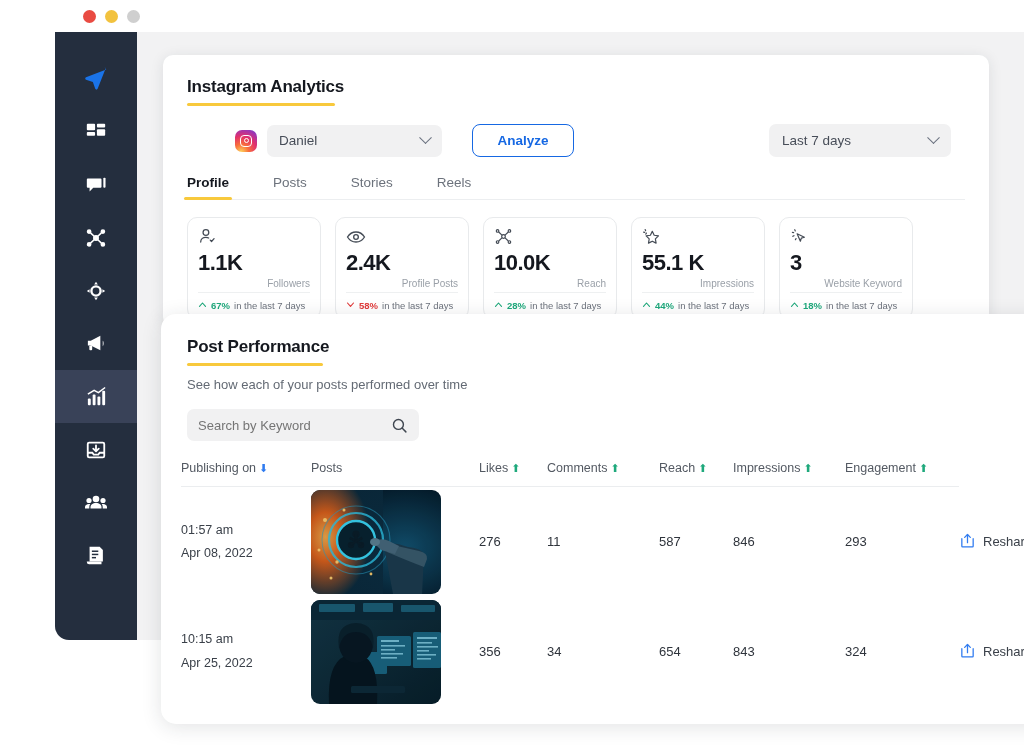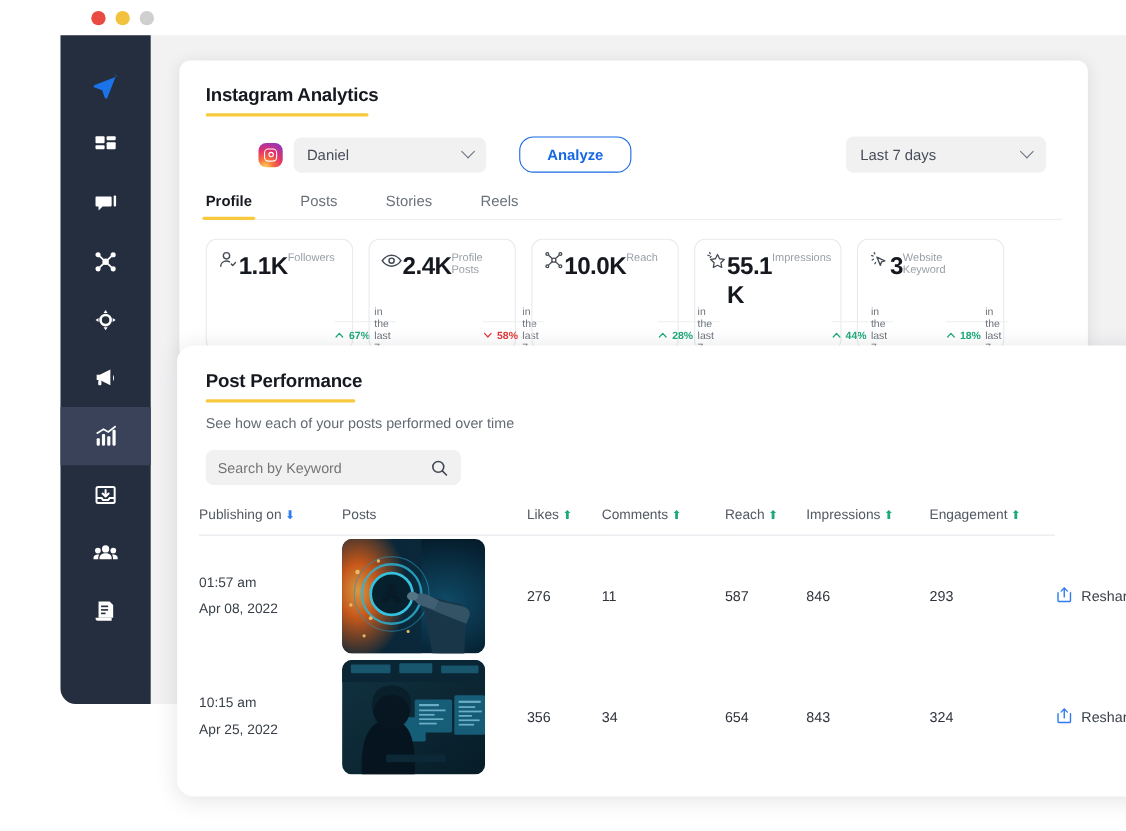--- a/index.html
+++ b/index.html
@@ -66,43 +66,43 @@
 
   .select {
     width: 175px; height: 32px; background: #f1f1f2; border-radius: 7px;
     display: flex; align-items: center; padding: 0 12px;
     font-size: 13.5px; color: #474d58; cursor: pointer; justify-content: space-between;
   }
   .chev { width: 9px; height: 9px; border-right: 1.8px solid #6b7280; border-bottom: 1.8px solid #6b7280;
     transform: rotate(45deg) translate(-2px,-2px); }
   .btn-analyze {
     margin-left: 30px; width: 102px; height: 33px; border: 1.6px solid #1668e3;
-    border-radius: 13px; background: #fff; color: #1668e3; font-weight: bold;
+    border-radius: 8px; background: #fff; color: #1668e3; font-weight: bold;
     font-size: 13.5px; display: flex; align-items: center; justify-content: center; cursor: pointer;
   }
   .daterange {
     position: absolute; right: 14px; top: 0; width: 182px; height: 33px;
     background: #f1f1f2; border-radius: 7px; display: flex; align-items: center;
     padding: 0 13px; justify-content: space-between; font-size: 13.5px; color: #474d58; cursor: pointer;
   }
   .ctrlwrap { position: relative; padding-left: 48px; }
 
   .tabs { display: flex; gap: 0; margin-top: 18px; border-bottom: 1px solid #eceef0; position: relative; }
   .tab { font-size: 13.5px; color: #6c727c; padding: 0 0 9px 0; margin-right: 44px; cursor: pointer; position: relative; }
   .tab.active { color: #15181f; font-weight: bold; }
   .tab.active:after { content:""; position:absolute; left:-3px; right:-3px; bottom:-1px; height:3px; background:#f8c93c; border-radius:2px; }
 
   .stats { display: flex; gap: 14px; margin-top: 17px; }
   .stat {
     width: 134px; height: 102px; border: 1px solid #e8eaec; border-radius: 10px;
-    padding: 9px 10px 0 10px; display: flex; flex-direction: row;
+    padding: 9px 10px 0 10px; display: flex; flex-direction: column;
   }
   .stat-icon { height: 21px; color: #444b55; }
   .stat-val { font-size: 22px; font-weight: bold; color: #15181f; letter-spacing: -.5px; margin-top: 2px; }
-  .stat-label { font-size: 10px; color: #9aa0a8; margin-top: 2px; }
+  .stat-label { font-size: 10px; color: #9aa0a8; margin-top: 2px; text-align: right; }
   .stat-foot { margin-top: auto; border-top: 1px solid #eef0f1; height: 26px;
     display: flex; align-items: center; gap: 4px; font-size: 9.5px; color: #6c727c; }
   .stat-pct { font-weight: bold; font-size: 9.5px; }
   .up { color: #1fa97c; } .down { color: #e03a3a; }
   .arrow { width: 9px; height: 9px; }
 
   
   .card-posts {
     position: absolute; left: 122px; top: 314px; width: 890px; height: 410px;
     background: #fff; border-radius: 15px;

